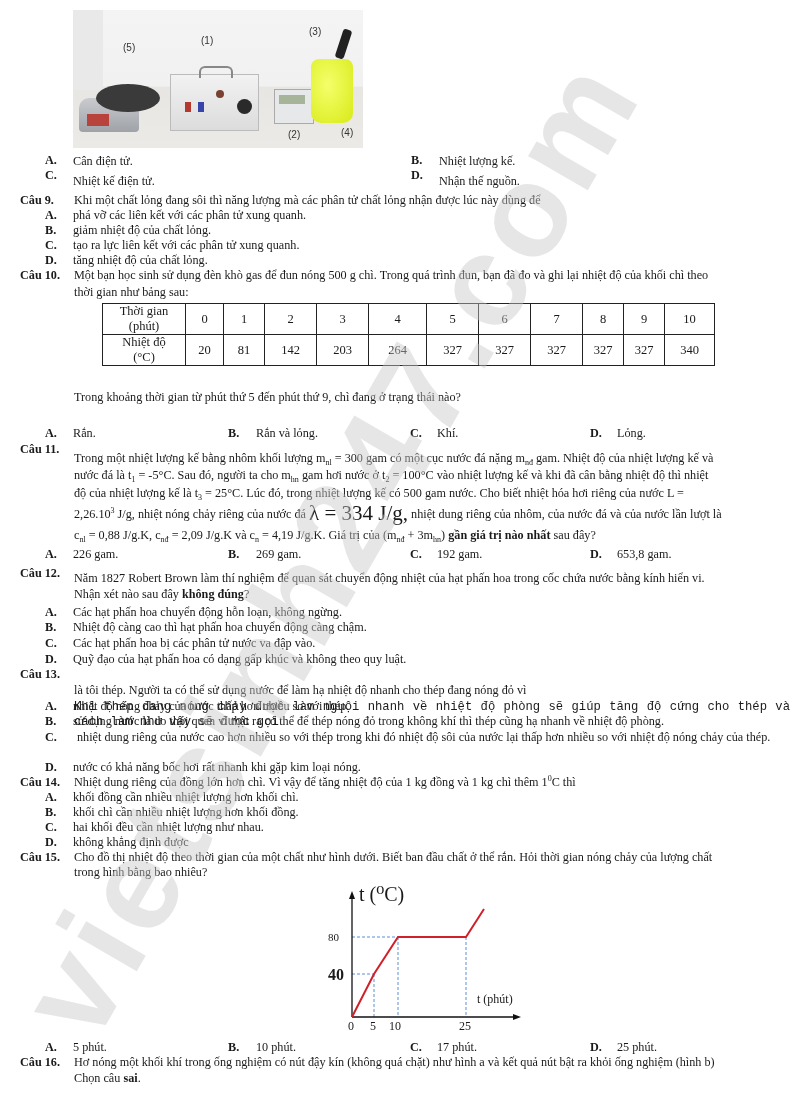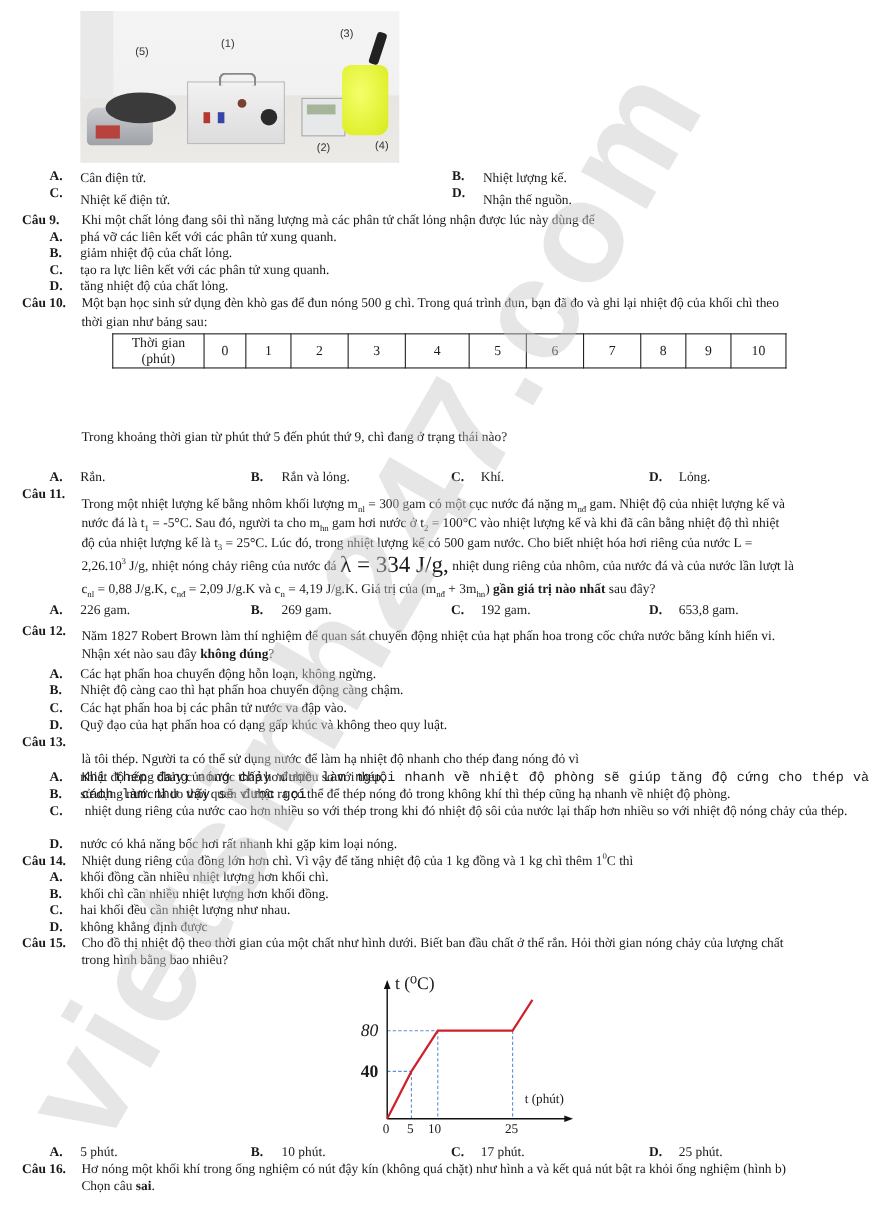--- a/index.html
+++ b/index.html
@@ -111,20 +111,37 @@
     <td style="width:47px">2</td>
     <td style="width:47px">3</td>
     <td style="width:53px">4</td>
     <td style="width:47px">5</td>
     <td style="width:47px">6</td>
     <td style="width:47px">7</td>
     <td style="width:36px">8</td>
     <td style="width:36px">9</td>
     <td style="width:45px">10</td>
   </tr>
+  <tr>
+    <td class="hdr">
+      <span>Nhiệt độ</span><br>
+      <span>(°C)</span>
+    </td>
+    <td>20</td>
+    <td>81</td>
+    <td>142</td>
+    <td>203</td>
+    <td>264</td>
+    <td>327</td>
+    <td>327</td>
+    <td>327</td>
+    <td>327</td>
+    <td>327</td>
+    <td>340</td>
+  </tr>
 </tbody>
   </table>
 
 <span class="row" style="left:74px;top:390px;">Trong khoảng thời gian từ phút thứ 5 đến phút thứ 9, chì đang ở trạng thái nào?</span>
 <span class="opt-letter" style="left:45px;top:426px;">A.</span>
 <span class="opt-text" style="left:73px;top:426px;">Rắn.</span>
 <span class="opt-letter" style="left:228px;top:426px;">B.</span>
 <span class="opt-text" style="left:256px;top:426px;">Rắn và lỏng.</span>
 <span class="opt-letter" style="left:410px;top:426px;">C.</span>
 <span class="opt-text" style="left:437px;top:426px;">Khí.</span>
@@ -215,22 +232,22 @@
 
     <g stroke="#111" stroke-width="1.3">
       <line x1="34" y1="131" x2="34" y2="10"></line>
       <line x1="34" y1="131" x2="198" y2="131"></line>
     </g>
     <polygon points="34,5 31,13 37,13" fill="#111"></polygon>
     <polygon points="203,131 195,128 195,134" fill="#111"></polygon>
 
     <polyline points="34,131 56,88 80,51 148,51 166,23" stroke="#d0202a" stroke-width="2" fill="none"></polyline>
   </svg>
-  <span class="abs" style="left:41px;top:1px;font-size:16px;"><span>t (⁰C)</span></span>
-  <span class="abs" style="left:10px;top:44px;font-size:16px;font-style:italic;">80</span>
+  <span class="abs" style="left:41px;top:1px;font-size:20px;"><span>t (⁰C)</span></span>
+  <span class="abs" style="left:10px;top:44px;font-size:11px;">80</span>
   <span class="abs" style="left:10px;top:81px;font-size:16px;font-weight:bold;">40</span>
   <span class="abs" style="left:159px;top:106px;font-size:12px;">t (phút)</span>
   <span class="abs" style="left:30px;top:133px;font-size:12px;">0</span>
   <span class="abs" style="left:52px;top:133px;font-size:12px;">5</span>
   <span class="abs" style="left:71px;top:133px;font-size:12px;">10</span>
   <span class="abs" style="left:141px;top:133px;font-size:12px;">25</span>
 </div>
 
 <span class="opt-letter" style="left:45px;top:1040px;">A.</span>
 <span class="opt-text" style="left:73px;top:1040px;">5 phút.</span>

